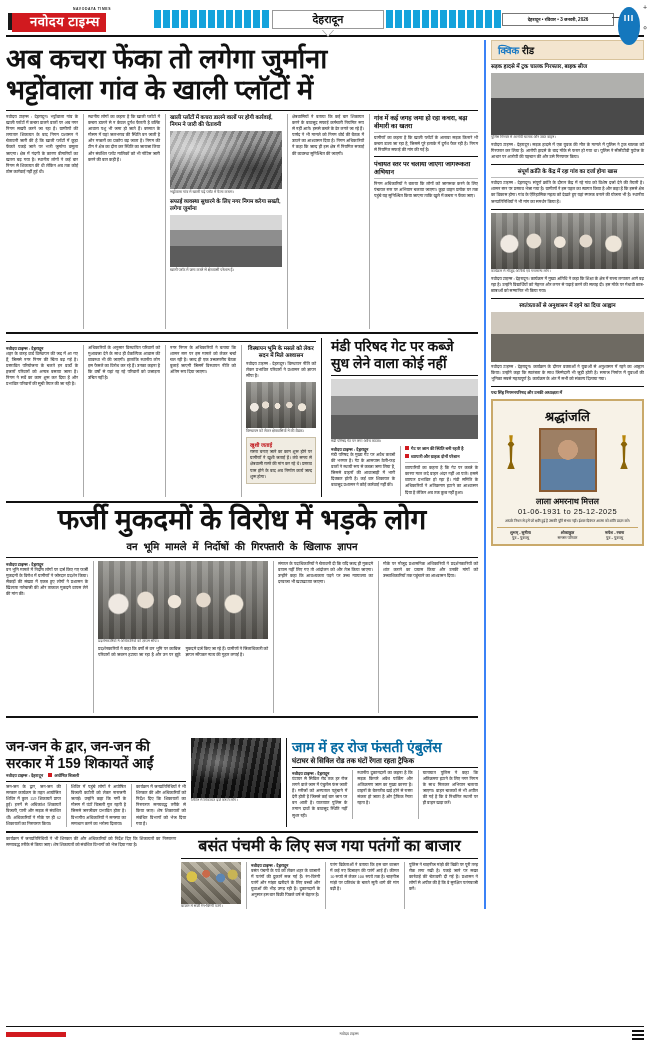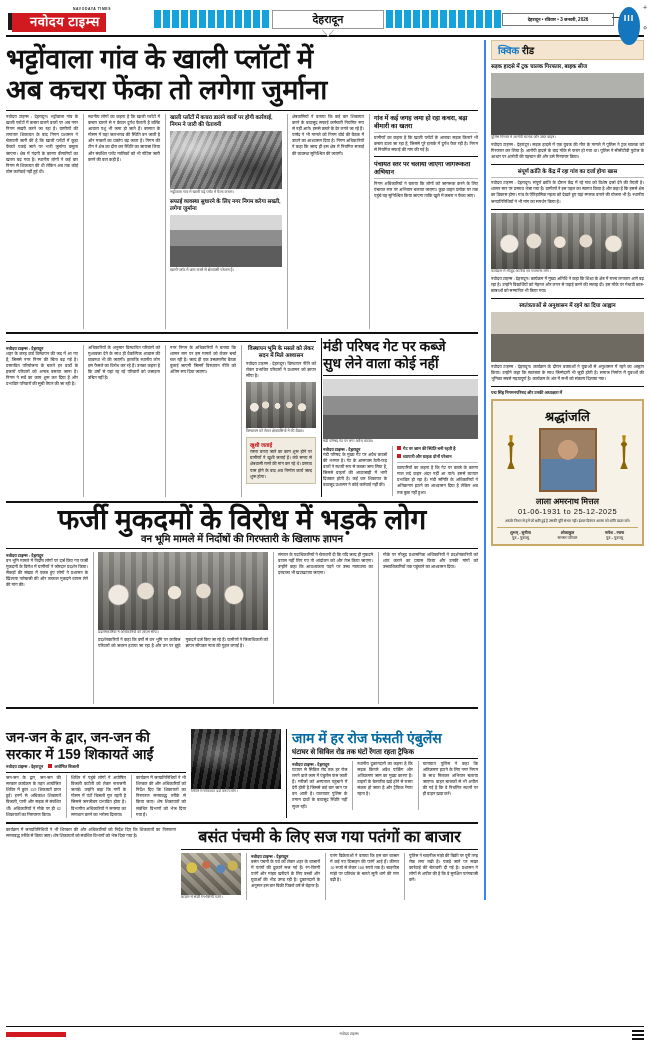--- a/index.html
+++ b/index.html
@@ -178,22 +178,22 @@
     </div>
   </div>
   <div class="rule2" style="margin-top:1px;"></div>
 
   <div style="display:flex;gap:6px;margin-top:3px;">
 
     <div style="flex:1;min-width:0;">
 
       <div>
         <div class="hl lead-hl">
+          <div>अब कचरा फेंका तो लगेगा जुर्माना</div>
           <div>भट्टोंवाला गांव के खाली प्लॉटों में</div>
-          <div>अब कचरा फेंका तो लगेगा जुर्माना</div>
         </div>
         <div class="rule" style="margin-bottom:3px;"></div>
 
         <div class="cols" style="height:215px;">
 
           <div class="col" style="flex:0 0 72px;">
             <div class="body-txt">नवोदय टाइम्स : देहरादून। भट्टोंवाला गांव के खाली प्लॉटों में कचरा डालने वालों पर अब नगर निगम सख्ती करने जा रहा है। ग्रामीणों की लगातार शिकायत के बाद निगम प्रशासन ने चेतावनी जारी की है कि खाली प्लॉटों में कूड़ा फेंकते पकड़े जाने पर भारी जुर्माना वसूला जाएगा। क्षेत्र में गंदगी के कारण बीमारियों का खतरा बढ़ गया है। स्थानीय लोगों ने कई बार निगम से शिकायत की थी लेकिन अब तक कोई ठोस कार्रवाई नहीं हुई थी।</div>
           </div>
           <div class="col divider-v" style="flex:0 0 72px;padding-left:4px;">
             <div class="body-txt">स्थानीय लोगों का कहना है कि खाली प्लॉटों में कचरा डालने से न केवल दुर्गंध फैलती है बल्कि आवारा पशु भी जमा हो जाते हैं। बरसात के मौसम में यहां जलभराव की स्थिति बन जाती है और मच्छरों का प्रकोप बढ़ जाता है। निगम की टीम ने क्षेत्र का दौरा कर स्थिति का जायजा लिया और संबंधित प्लॉट मालिकों को भी नोटिस जारी करने की बात कही है।</div>
@@ -245,21 +245,21 @@
               <div class="photo grp" style="height:46px;margin:3px 0 1px;"></div>
               <div class="cap">विस्थापन को लेकर क्षेत्रवासियों ने की बैठक।</div>
               <div class="tintbox" style="margin-top:3px;">
                 <div class="redtxt" style="font-size:5.4px;">खुशी जताई</div>
                 <div class="body-txt">रास्ता बनाए जाने का काम शुरू होने पर ग्रामीणों ने खुशी जताई है। लंबे समय से क्षेत्रवासी रास्ते की मांग कर रहे थे। प्रस्ताव पास होने के बाद अब निर्माण कार्य जल्द शुरू होगा।</div>
               </div>
             </div>
           </div>
         </div>
 
-        <div style="flex:1;border-left:1px solid #111;padding-left:1px;">
+        <div style="flex:1;border-left:1px solid #111;padding-left:9px;">
           <div class="hl sec-hl-sm">
             <div>मंडी परिषद गेट पर कब्जे</div>
             <div>सुध लेने वाला कोई नहीं</div>
           </div>
           <div class="rule" style="margin:3px 0;"></div>
           <div class="photo street" style="height:60px;"></div>
           <div class="cap">मंडी परिषद गेट पर लगा अवैध कब्जा।</div>
           <div class="cols" style="margin-top:2px;">
             <div class="col" style="flex:0 0 64px;">
               <div class="byline">नवोदय टाइम्स : देहरादून</div>
@@ -276,21 +276,21 @@
               <div class="body-txt">व्यापारियों का कहना है कि गेट पर कब्जे के कारण माल लदे वाहन अंदर नहीं आ पाते। इससे व्यापार प्रभावित हो रहा है। मंडी समिति के अधिकारियों ने अतिक्रमण हटाने का आश्वासन दिया है लेकिन अब तक कुछ नहीं हुआ।</div>
             </div>
           </div>
         </div>
       </div>
 
       <div class="rule2" style="margin-top:4px;"></div>
 
       <div style="margin-top:3px;">
         <div class="hl" style="font-size:28px;line-height:27px;text-align:center;">फर्जी मुकदमों के विरोध में भड़के लोग</div>
-        <div class="sub-hl" style="margin-top:0;">वन भूमि मामले में निर्दोषों की गिरफ्तारी के खिलाफ ज्ञापन</div>
+        <div class="sub-hl" style="margin-top:9px;font-family:Liberation Mono, monospace;">वन भूमि मामले में निर्दोषों की गिरफ्तारी के खिलाफ ज्ञापन</div>
         <div class="rule" style="margin:3px 0;"></div>
         <div class="cols" style="height:152px;">
           <div class="col" style="flex:0 0 82px;">
             <div class="byline">नवोदय टाइम्स : देहरादून</div>
             <div class="body-txt">वन भूमि मामले में निर्दोष लोगों पर दर्ज किए गए फर्जी मुकदमों के विरोध में ग्रामीणों ने जोरदार प्रदर्शन किया। सैकड़ों की संख्या में एकत्र हुए लोगों ने प्रशासन के खिलाफ नारेबाजी की और तत्काल मुकदमे वापस लेने की मांग की।</div>
           </div>
           <div class="col divider-v" style="flex:0 0 170px;padding-left:4px;">
             <div class="photo grp" style="height:78px;"></div>
             <div class="cap">प्रदर्शनकारियों ने अधिकारियों को ज्ञापन सौंपा।</div>
             <div class="body-txt" style="margin-top:2px;column-count:2;column-gap:5px;">प्रदर्शनकारियों ने कहा कि वर्षों से वन भूमि पर काबिज परिवारों को जबरन हटाया जा रहा है और उन पर झूठे मुकदमे दर्ज किए जा रहे हैं। ग्रामीणों ने जिलाधिकारी को ज्ञापन सौंपकर न्याय की गुहार लगाई है।</div>

